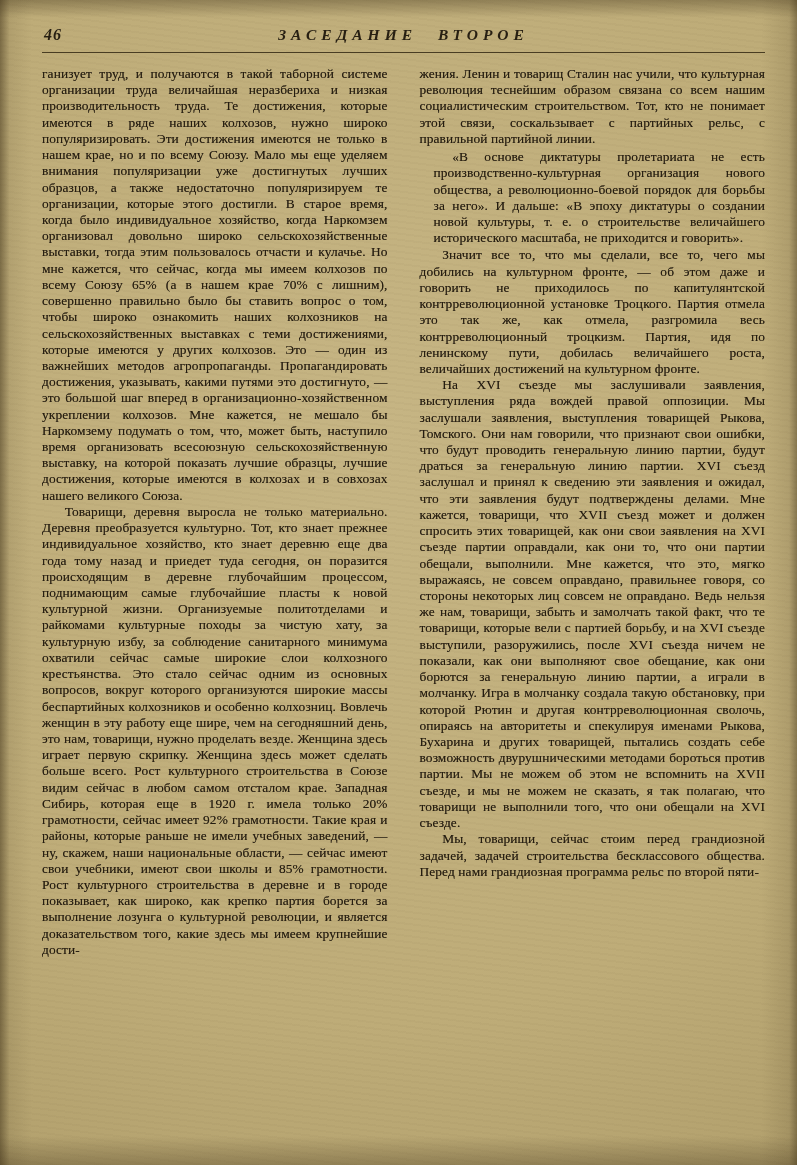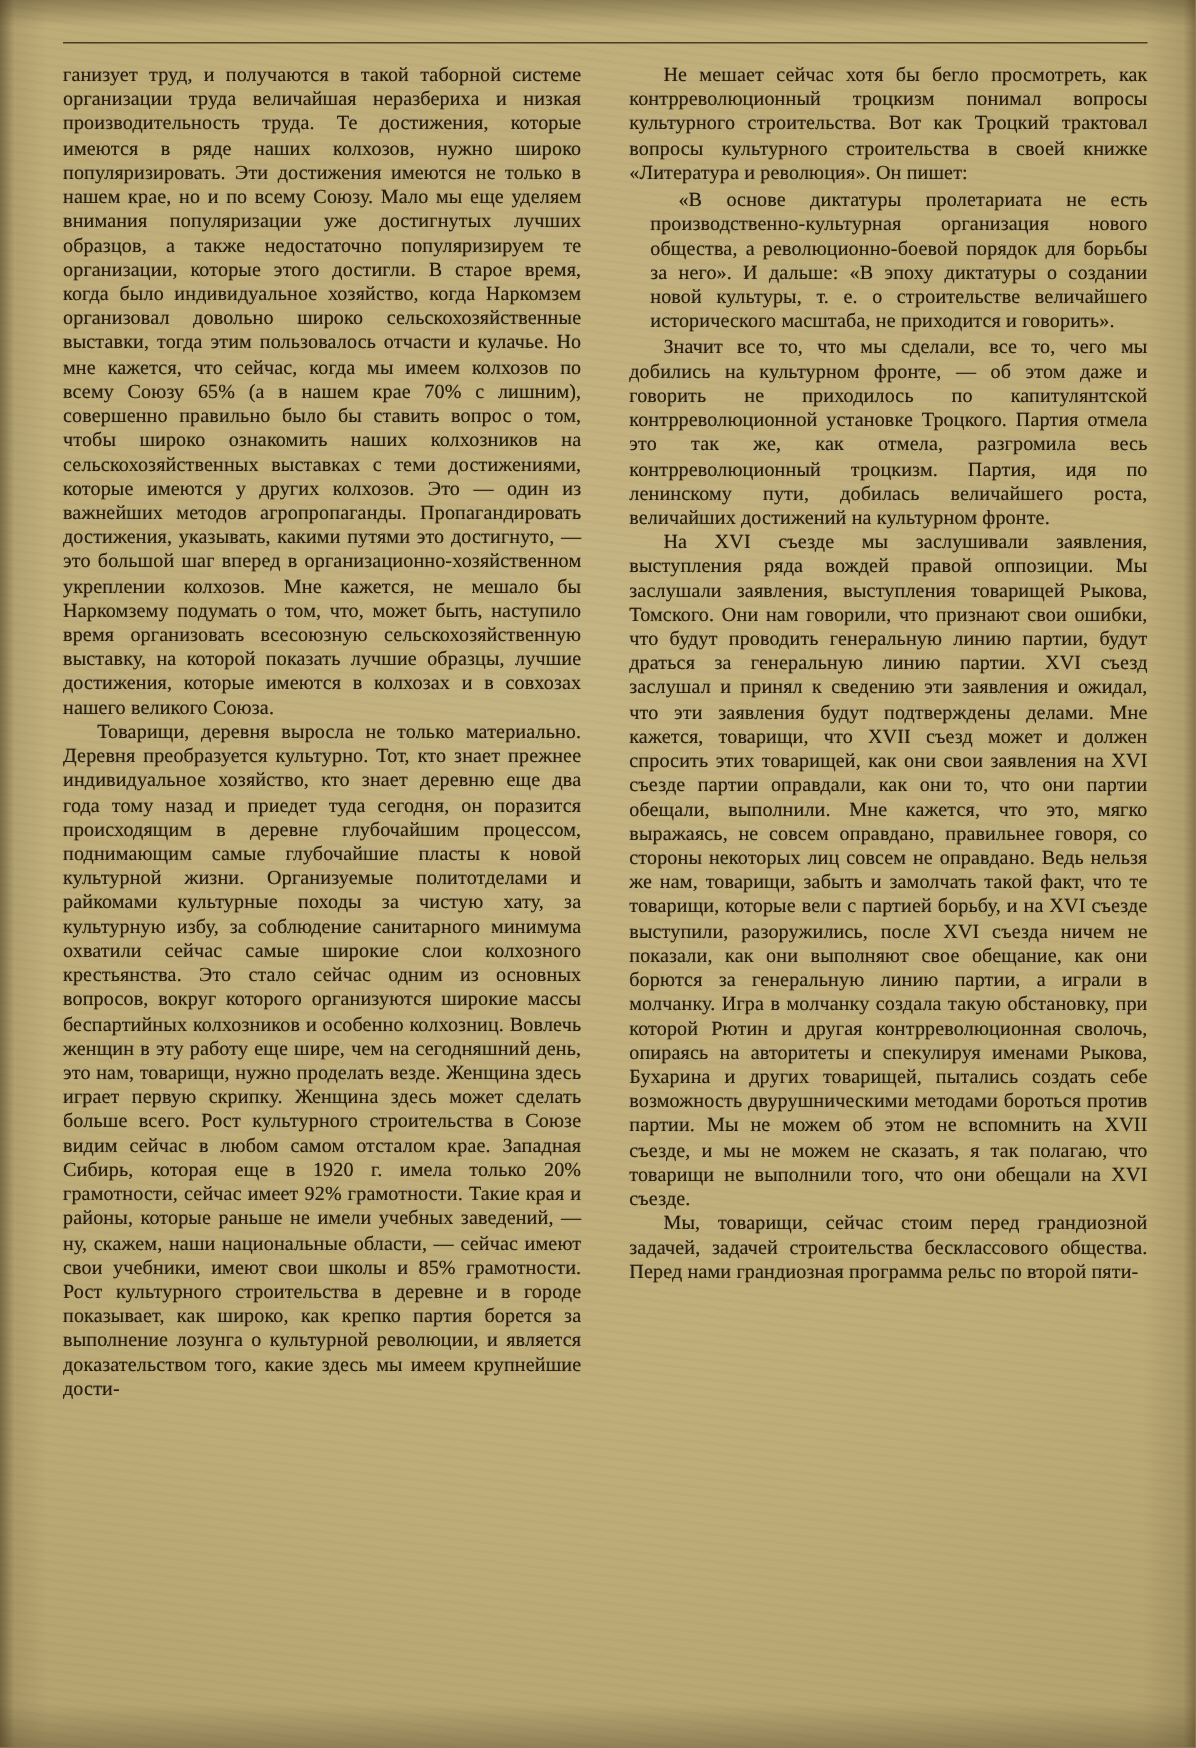--- a/index.html
+++ b/index.html
@@ -92,31 +92,35 @@
     margin-top: 2px;
     margin-bottom: 1px;
   }
 </style>
 </head>
 <body>
 
 <div class="page">
   <div class="page-inner">
 
+    <div class="header">
+      <span class="page-number">46</span>
+      <span class="running-title">ЗАСЕДАНИЕ ВТОРОЕ</span>
+    </div>
     <hr class="header-rule">
 
     <div class="columns">
 
       <div class="col">
         <p class="cont">ганизует труд, и получаются в такой таборной системе организации труда величайшая неразбериха и низкая производительность труда. Те достижения, которые имеются в ряде наших колхозов, нужно широко популяризировать. Эти достижения имеются не только в нашем крае, но и по всему Союзу. Мало мы еще уделяем внимания популяризации уже достигнутых лучших образцов, а также недостаточно популяризируем те организации, которые этого достигли. В старое время, когда было индивидуальное хозяйство, когда Наркомзем организовал довольно широко сельскохозяйственные выставки, тогда этим пользовалось отчасти и кулачье. Но мне кажется, что сейчас, когда мы имеем колхозов по всему Союзу 65% (а в нашем крае 70% с лишним), совершенно правильно было бы ставить вопрос о том, чтобы широко ознакомить наших колхозников на сельскохозяйственных выставках с теми достижениями, которые имеются у других колхозов. Это — один из важнейших методов агропропаганды. Пропагандировать достижения, указывать, какими путями это достигнуто, — это большой шаг вперед в организационно-хозяйственном укреплении колхозов. Мне кажется, не мешало бы Наркомзему подумать о том, что, может быть, наступило время организовать всесоюзную сельскохозяйственную выставку, на которой показать лучшие образцы, лучшие достижения, которые имеются в колхозах и в совхозах нашего великого Союза.</p>
         <p>Товарищи, деревня выросла не только материально. Деревня преобразуется культурно. Тот, кто знает прежнее индивидуальное хозяйство, кто знает деревню еще два года тому назад и приедет туда сегодня, он поразится происходящим в деревне глубочайшим процессом, поднимающим самые глубочайшие пласты к новой культурной жизни. Организуемые политотделами и райкомами культурные походы за чистую хату, за культурную избу, за соблюдение санитарного минимума охватили сейчас самые широкие слои колхозного крестьянства. Это стало сейчас одним из основных вопросов, вокруг которого организуются широкие массы беспартийных колхозников и особенно колхозниц. Вовлечь женщин в эту работу еще шире, чем на сегодняшний день, это нам, товарищи, нужно проделать везде. Женщина здесь играет первую скрипку. Женщина здесь может сделать больше всего. Рост культурного строительства в Союзе видим сейчас в любом самом отсталом крае. Западная Сибирь, которая еще в 1920 г. имела только 20% грамотности, сейчас имеет 92% грамотности. Такие края и районы, которые раньше не имели учебных заведений, — ну, скажем, наши национальные области, — сейчас имеют свои учебники, имеют свои школы и 85% грамотности. Рост культурного строительства в деревне и в городе показывает, как широко, как крепко партия борется за выполнение лозунга о культурной революции, и является доказательством того, какие здесь мы имеем крупнейшие дости-</p>
       </div>
 
       <div class="col">
-        <p>Не мешает сейчас хотя бы бегло просмотреть, как контрреволюционный троцкизм понимал вопросы культурного строительства. Вот как Троцкий трактовал вопросы культурного строительства в своей книжке «Литература и революция». Он пишет:</p>
+        <p class="cont">жения. Ленин и товарищ Сталин нас учили, что культурная революция теснейшим образом связана со всем нашим социалистическим строительством. Тот, кто не понимает этой связи, соскальзывает с партийных рельс, с правильной партийной линии.</p>
         <p class="quote">«В основе диктатуры пролетариата не есть производственно-культурная организация нового общества, а революционно-боевой порядок для борьбы за него». И дальше: «В эпоху диктатуры о создании новой культуры, т. е. о строительстве величайшего исторического масштаба, не приходится и говорить».</p>
         <p>Значит все то, что мы сделали, все то, чего мы добились на культурном фронте, — об этом даже и говорить не приходилось по капитулянтской контрреволюционной установке Троцкого. Партия отмела это так же, как отмела, разгромила весь контрреволюционный троцкизм. Партия, идя по ленинскому пути, добилась величайшего роста, величайших достижений на культурном фронте.</p>
         <p>На XVI съезде мы заслушивали заявления, выступления ряда вождей правой оппозиции. Мы заслушали заявления, выступления товарищей Рыкова, Томского. Они нам говорили, что признают свои ошибки, что будут проводить генеральную линию партии, будут драться за генеральную линию партии. XVI съезд заслушал и принял к сведению эти заявления и ожидал, что эти заявления будут подтверждены делами. Мне кажется, товарищи, что XVII съезд может и должен спросить этих товарищей, как они свои заявления на XVI съезде партии оправдали, как они то, что они партии обещали, выполнили. Мне кажется, что это, мягко выражаясь, не совсем оправдано, правильнее говоря, со стороны некоторых лиц совсем не оправдано. Ведь нельзя же нам, товарищи, забыть и замолчать такой факт, что те товарищи, которые вели с партией борьбу, и на XVI съезде выступили, разоружились, после XVI съезда ничем не показали, как они выполняют свое обещание, как они борются за генеральную линию партии, а играли в молчанку. Игра в молчанку создала такую обстановку, при которой Рютин и другая контрреволюционная сволочь, опираясь на авторитеты и спекулируя именами Рыкова, Бухарина и других товарищей, пытались создать себе возможность двурушническими методами бороться против партии. Мы не можем об этом не вспомнить на XVII съезде, и мы не можем не сказать, я так полагаю, что товарищи не выполнили того, что они обещали на XVI съезде.</p>
         <p>Мы, товарищи, сейчас стоим перед грандиозной задачей, задачей строительства бесклассового общества. Перед нами грандиозная программа рельс по второй пяти-</p>
       </div>
 
     </div>
   </div>
 </div>
 

